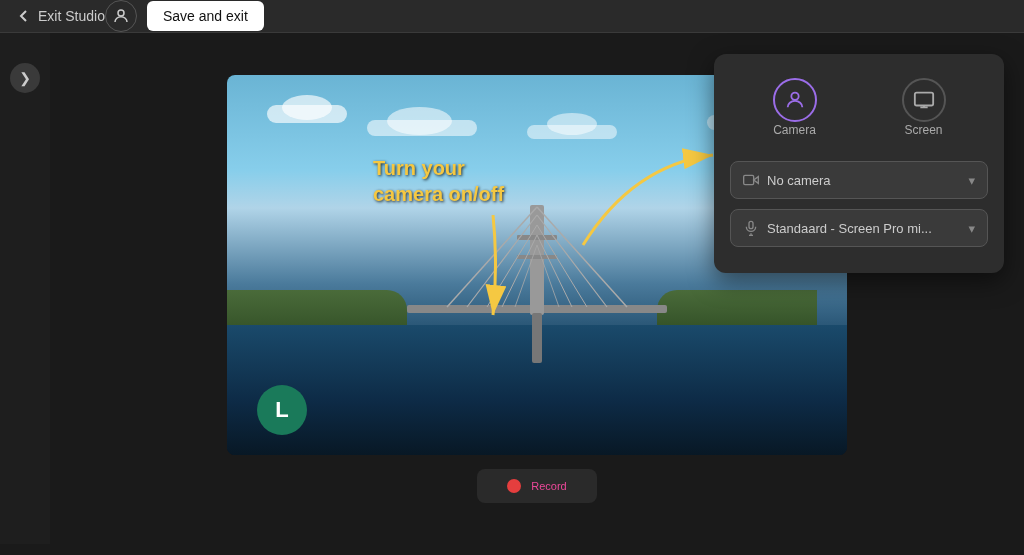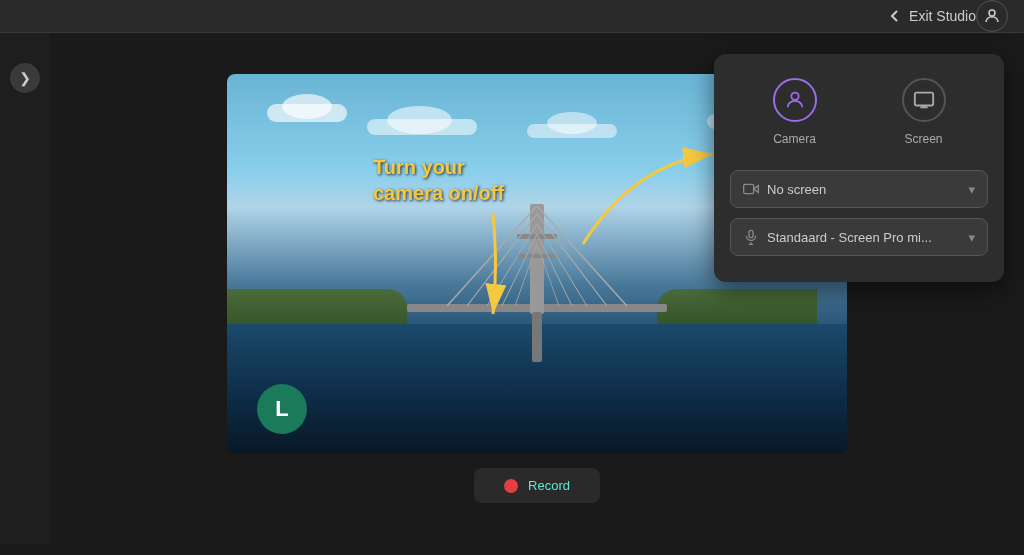--- a/index.html
+++ b/index.html
@@ -9,21 +9,21 @@
       background: #1a1a1a;
       font-family: -apple-system, BlinkMacSystemFont, 'Segoe UI', sans-serif;
       overflow: hidden;
       position: relative;
     }
 
     
     .top-bar {
       display: flex;
       align-items: center;
-      justify-content: flex-end;
+      justify-content: flex-start;
       background: #2a2a2a;
       height: 31px;
       padding: 16px 16px;
       border-bottom: 1px solid #3a3a3a;
     }
     .exit-btn {
       display: flex;
       align-items: center;
       gap: 6px;
       background: transparent;
@@ -171,22 +171,22 @@
       display: flex;
       align-items: center;
       gap: 10px;
     }
     .record-dot {
       width: 14px; height: 14px;
       border-radius: 50%;
       background: #e53e3e;
     }
     .record-label {
-      color: #5eead4;
-      font-size: 13px;
+      color: #ec4899;
+      font-size: 11px;
       font-weight: 500;
     }
 
     
     .dropdown-panel {
       position: absolute;
       top: 10px;
       right: 20px;
       background: #2d2d2d;
       border-radius: 12px;
@@ -197,21 +197,21 @@
 
     .mode-selector {
       display: flex;
       justify-content: space-around;
       margin-bottom: 16px;
     }
     .mode-item {
       display: flex;
       flex-direction: column;
       align-items: center;
-      gap: 10px;
+      gap: 1px;
       cursor: pointer;
       padding: 8px 12px;
       border-radius: 8px;
     }
     .mode-icon-circle {
       width: 44px; height: 44px;
       border-radius: 50%;
       border: 2px solid #555;
       display: flex; align-items: center; justify-content: center;
       color: #ccc;
@@ -258,20 +258,23 @@
     </svg>
     <span>Exit Studio</span>
   </button>
   <div class="top-right">
     <div class="user-icon-btn">
       <svg width="18" height="18" viewBox="0 0 24 24" fill="none" stroke="#ccc" stroke-width="2">
         <circle cx="12" cy="8" r="4"></circle>
         <path d="M4 20c0-4 3.6-7 8-7s8 3 8 7"></path>
       </svg>
     </div>
+    <button class="save-exit-btn">
+      <span>Save and exit</span>
+    </button>
   </div>
 </div>
 
 <div class="main">
 
   <div class="left-panel">
     <button class="chevron-btn">
       <span>❯</span>
     </button>
   </div>
@@ -386,21 +389,21 @@
       <span class="mode-label">Screen</span>
     </div>
   </div>
 
   <div class="dropdown-select">
     <div class="left">
       <svg width="16" height="16" viewBox="0 0 24 24" fill="none" stroke="#888" stroke-width="2">
         <path d="M23 7l-7 5 7 5V7z"></path>
         <rect x="1" y="5" width="15" height="14" rx="2"></rect>
       </svg>
-      <span>No screen</span>
+      <span>No camera</span>
     </div>
     <span class="dropdown-chevron">▾</span>
   </div>
 
   <div class="dropdown-select">
     <div class="left">
       <svg width="16" height="16" viewBox="0 0 24 24" fill="none" stroke="#888" stroke-width="2">
         <rect x="9" y="2" width="6" height="11" rx="3"></rect>
         <path d="M5 10a7 7 0 0014 0"></path>
         <line x1="12" y1="20" x2="12" y2="23"></line>

